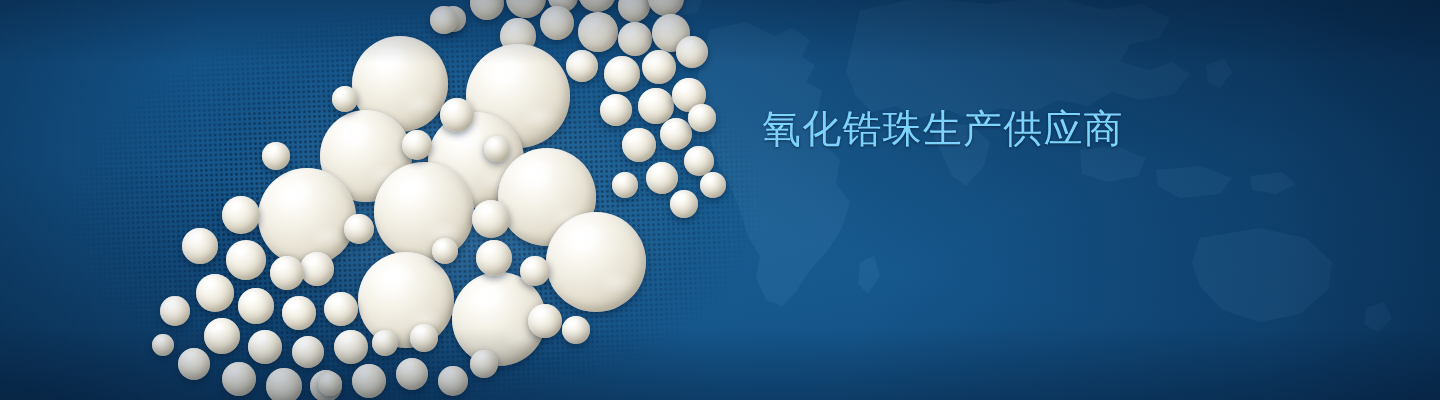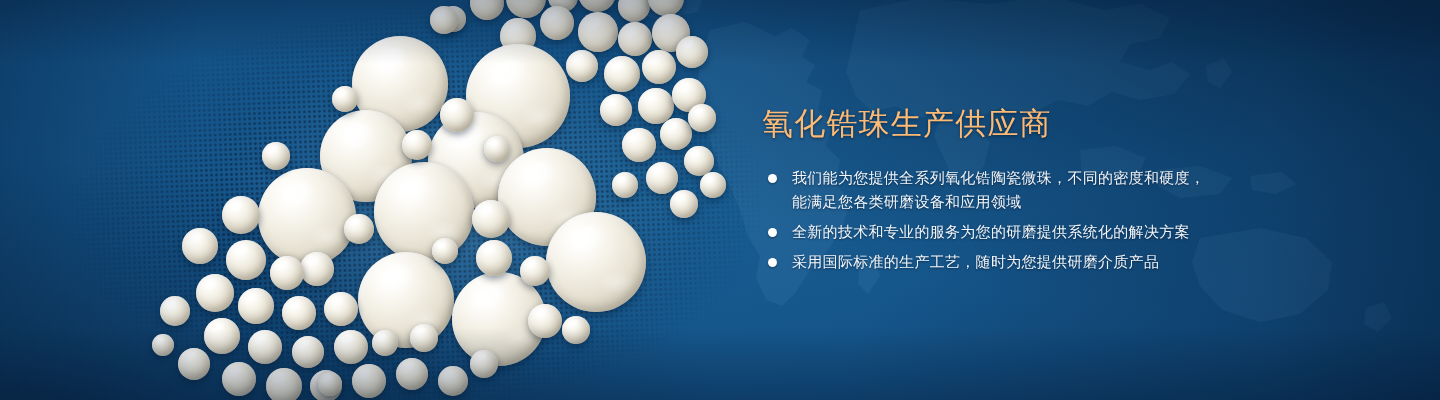--- a/index.html
+++ b/index.html
@@ -101,24 +101,24 @@
   }
   .bead.sm::before { display:none; }
 
   
   .content {
     position:absolute;
     left:762px; top:104px;
     width:470px;
   }
   .title {
-    font-size:31px;
+    font-size:39px;
     line-height:1.28;
     font-weight:400;
-    color:#fdba74;
+    color:#7dd3fc;
     letter-spacing:1.2px;
     text-shadow:0 1px 3px rgba(0,12,30,0.55);
     white-space:nowrap;
   }
   .bullets {
     margin-top:22px;
     list-style:none;
   }
   .bullet {
     position:relative;
@@ -269,30 +269,15 @@
     <div class="bead sm" style="left:470px;top:350px;width:28px;height:28px;"></div>
     <div class="bead sm" style="left:318px;top:372px;width:24px;height:24px;"></div>
     <div class="bead sm" style="left:152px;top:334px;width:22px;height:22px;"></div>
   </div>
 
   <div class="bg-vignette"></div>
 
   <div class="content">
     <div class="title">氧化锆珠生产供应商</div>
 
-    <ul class="bullets">
-      <li class="bullet">
-        <span class="dot"></span>
-        <span>我们能为您提供全系列氧化锆陶瓷微珠，不同的密度和硬度，</span>
-        <span class="bullet-line2">能满足您各类研磨设备和应用领域</span>
-      </li>
-      <li class="bullet">
-        <span class="dot"></span>
-        <span>全新的技术和专业的服务为您的研磨提供系统化的解决方案</span>
-      </li>
-      <li class="bullet">
-        <span class="dot"></span>
-        <span>采用国际标准的生产工艺，随时为您提供研磨介质产品</span>
-      </li>
-    </ul>
   </div>
 
 </div>
 
 </body></html>

